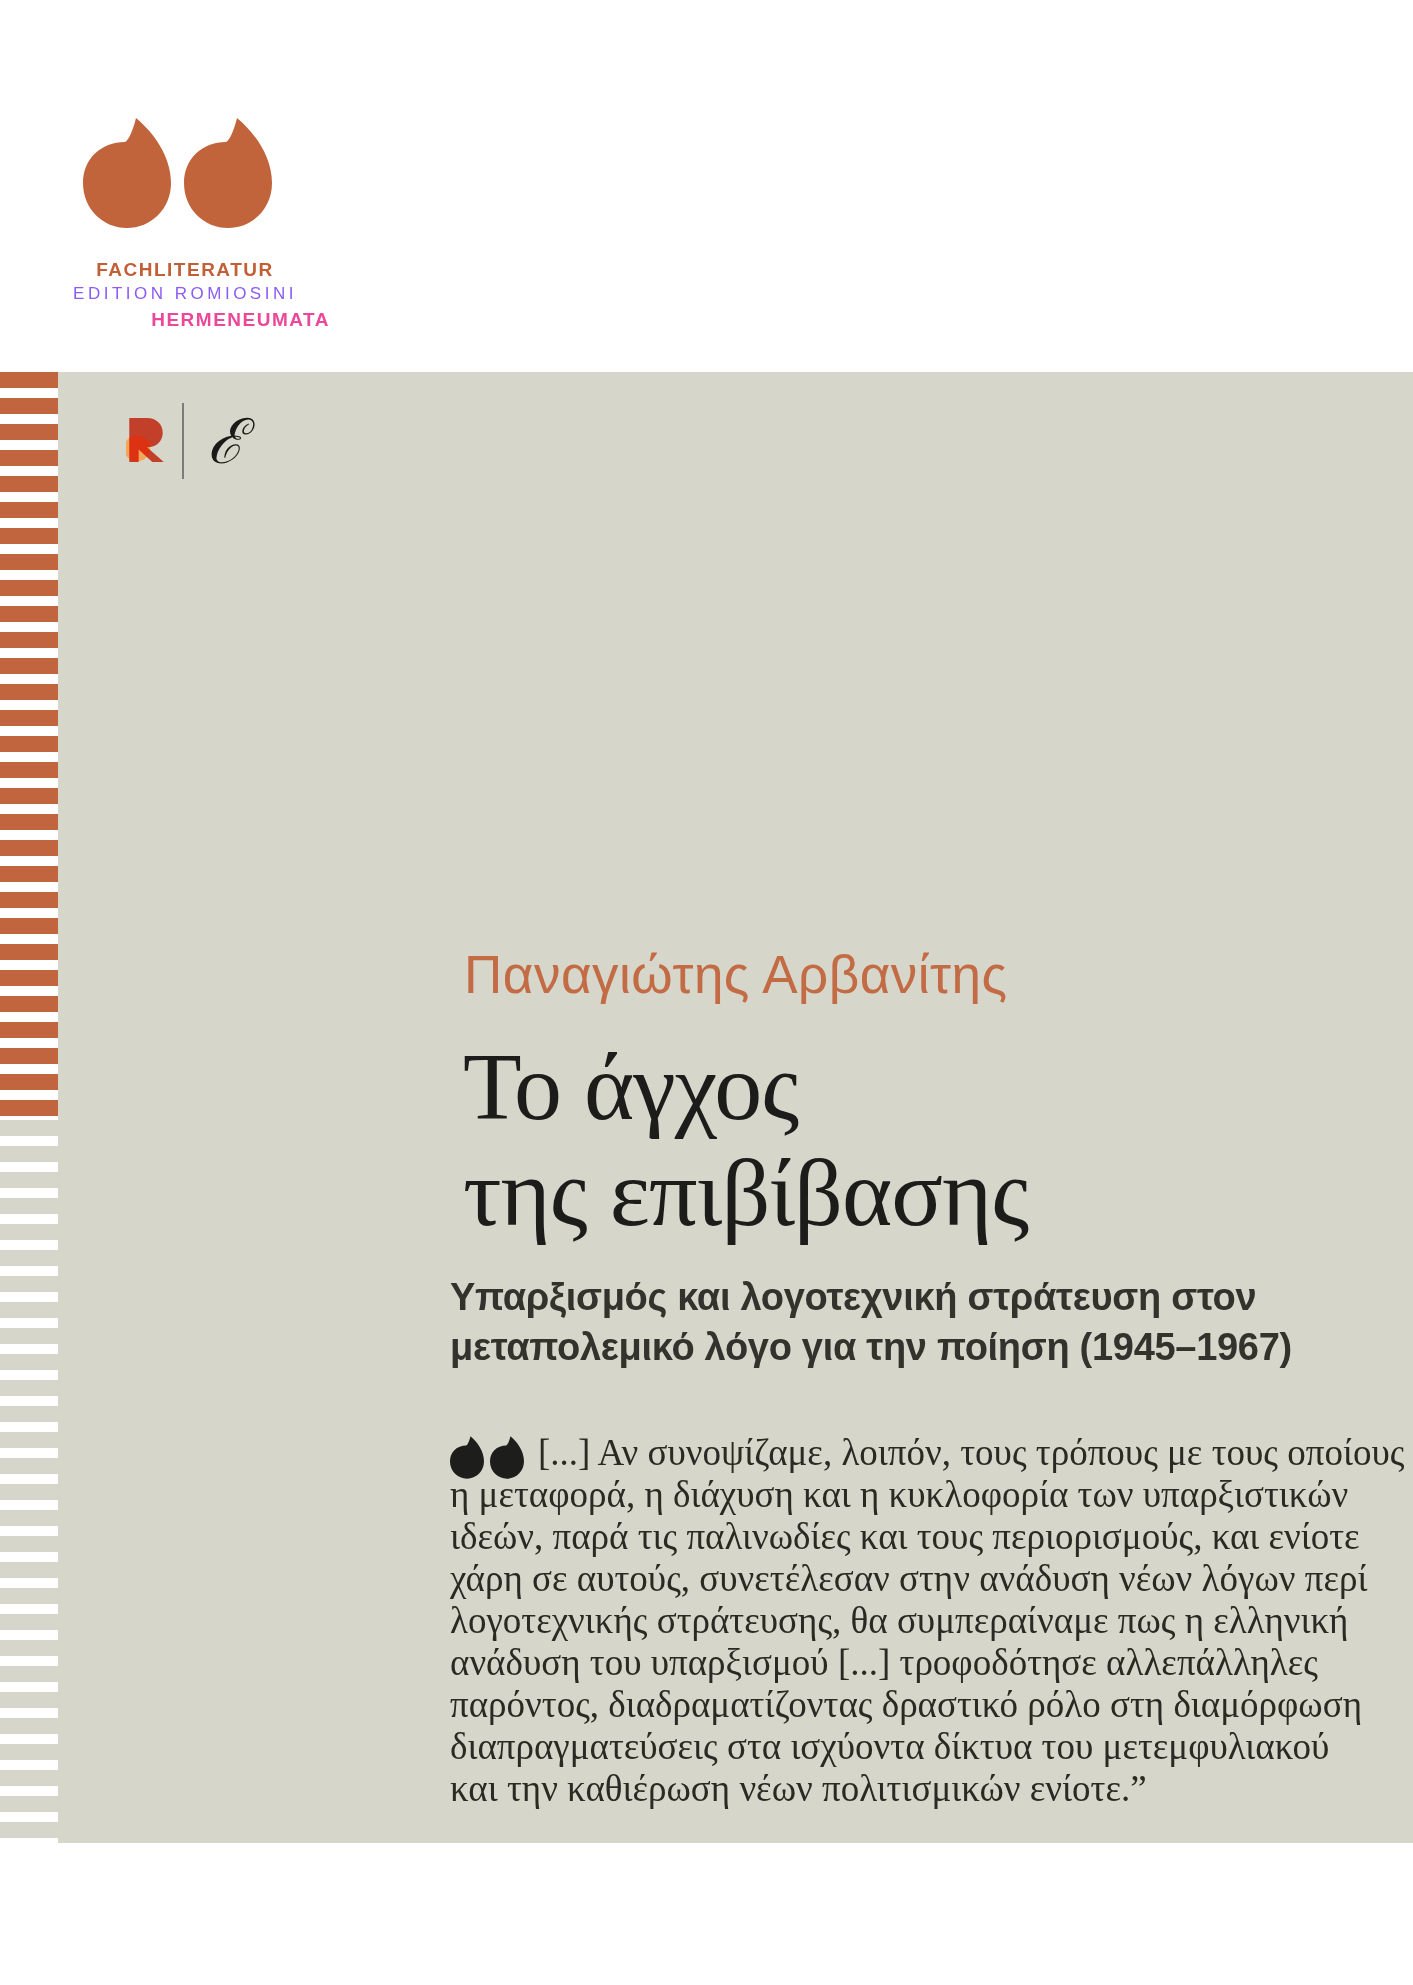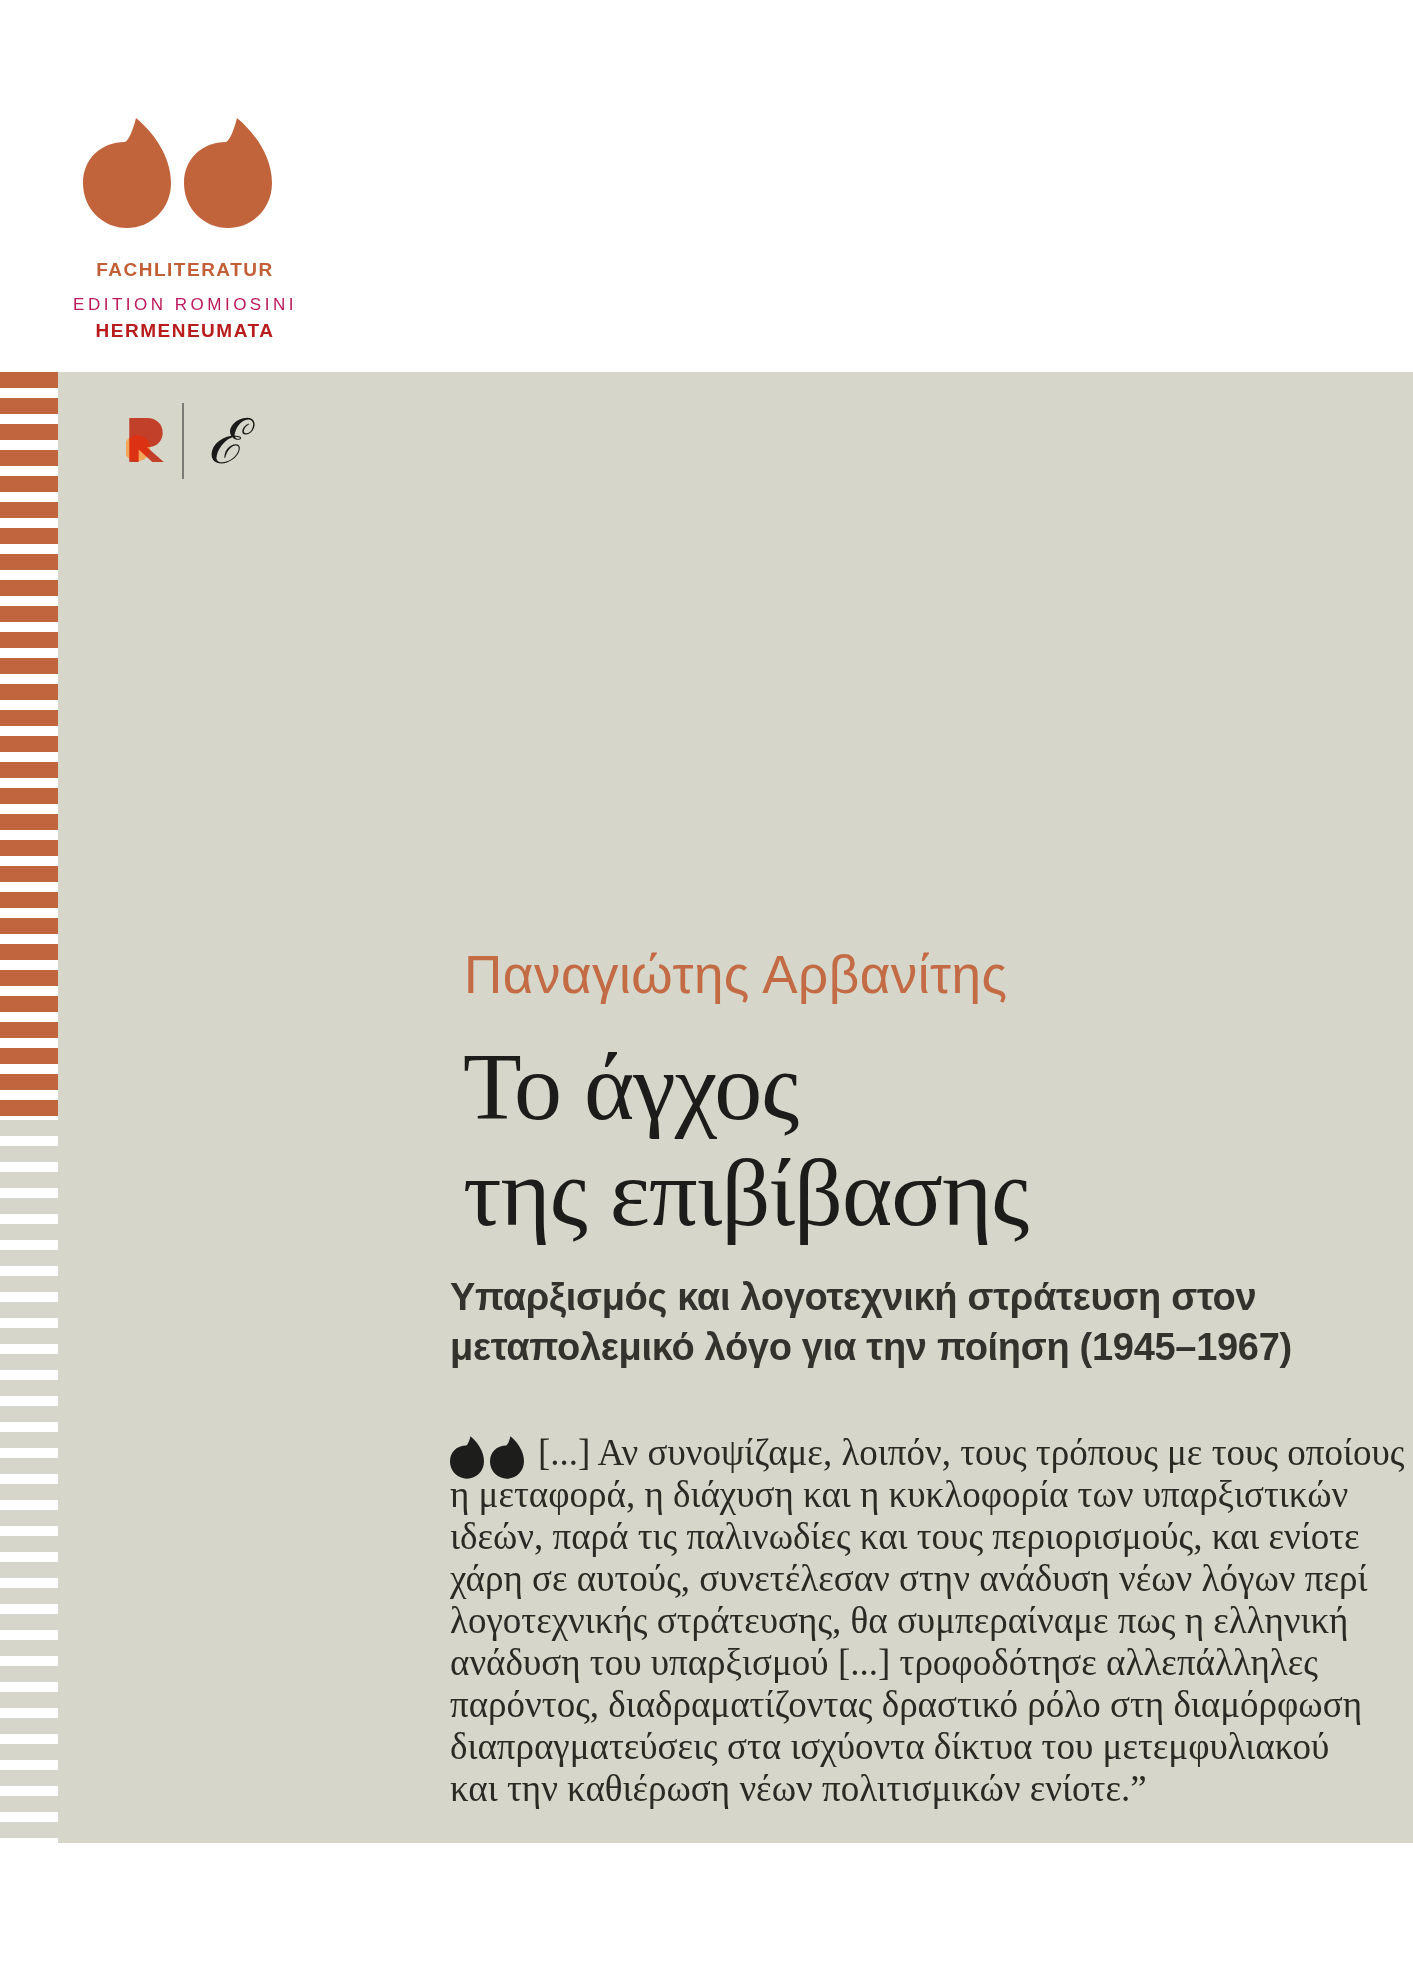--- a/index.html
+++ b/index.html
@@ -5,22 +5,22 @@
   html,body{margin:0;padding:0;background:#ffffff;}
   .page{
     position:relative;width:1413px;height:1985px;background:#ffffff;
     overflow:hidden;font-family:"Liberation Sans",sans-serif;
   }
   
   .pub-logo{position:absolute;left:83px;top:118px;width:196px;height:118px;display:flex;gap:13px;}
   .pub-logo svg{display:block;}
   .pub-text{position:absolute;left:40px;top:258px;width:290px;text-align:center;line-height:1.22;}
   .pub-series{font-size:19px;font-weight:bold;letter-spacing:1.5px;color:#C25F36;}
-  .pub-edition{font-size:17px;font-weight:normal;letter-spacing:3.5px;color:#be185d;margin-top:14px;}
-  .pub-imprint{font-size:19px;font-weight:bold;letter-spacing:1.5px;color:#b91c1c;margin-top:3px;}
+  .pub-edition{font-size:17px;font-weight:normal;letter-spacing:3.5px;color:#8b5cf6;margin-top:3px;}
+  .pub-imprint{font-size:19px;font-weight:bold;letter-spacing:1.5px;color:#ec4899;margin-top:3px;text-align:right;}
   
   .panel{position:absolute;left:58px;top:372px;width:1355px;height:1471px;background:#D6D7CA;}
   
   .stripes-top{
     position:absolute;left:0;top:372px;width:58px;height:748px;
     background:repeating-linear-gradient(to bottom,#C1653E 0 16px,#ffffff 16px 26px);
   }
   .stripes-bottom{
     position:absolute;left:0;top:1120px;width:58px;height:723px;
     background:repeating-linear-gradient(to bottom,#D6D7CA 0 16px,#ffffff 16px 26px);

